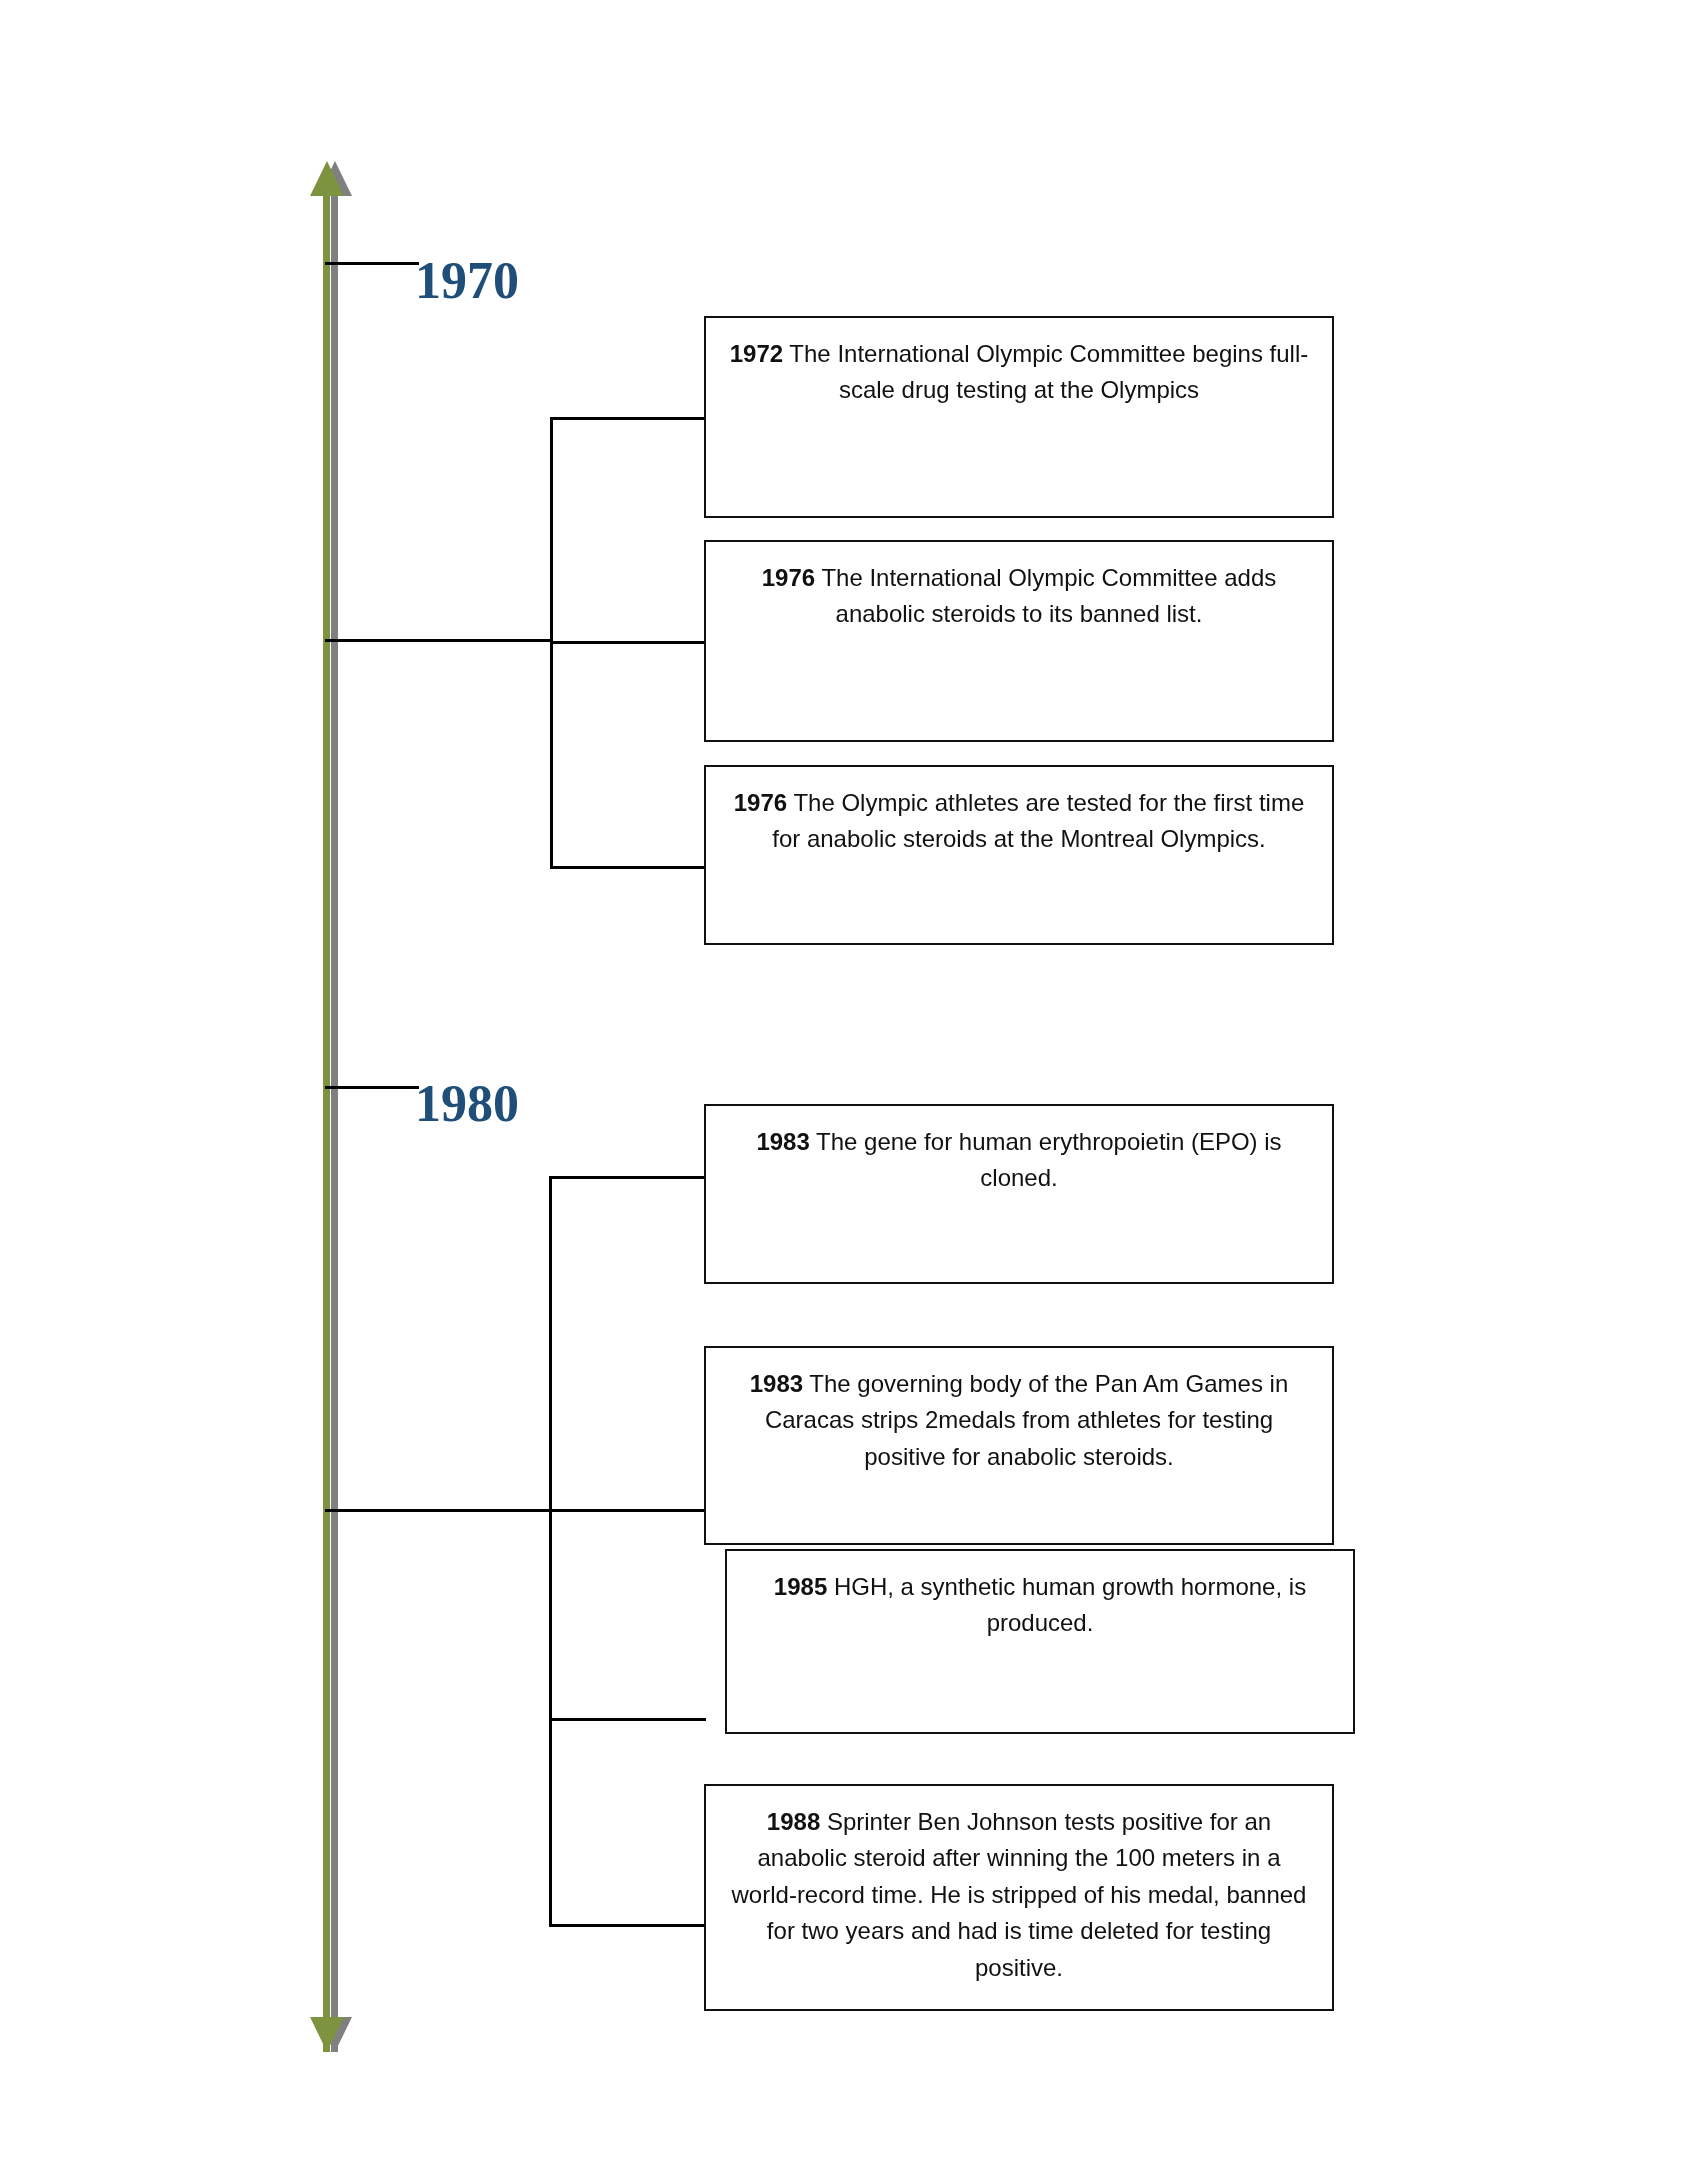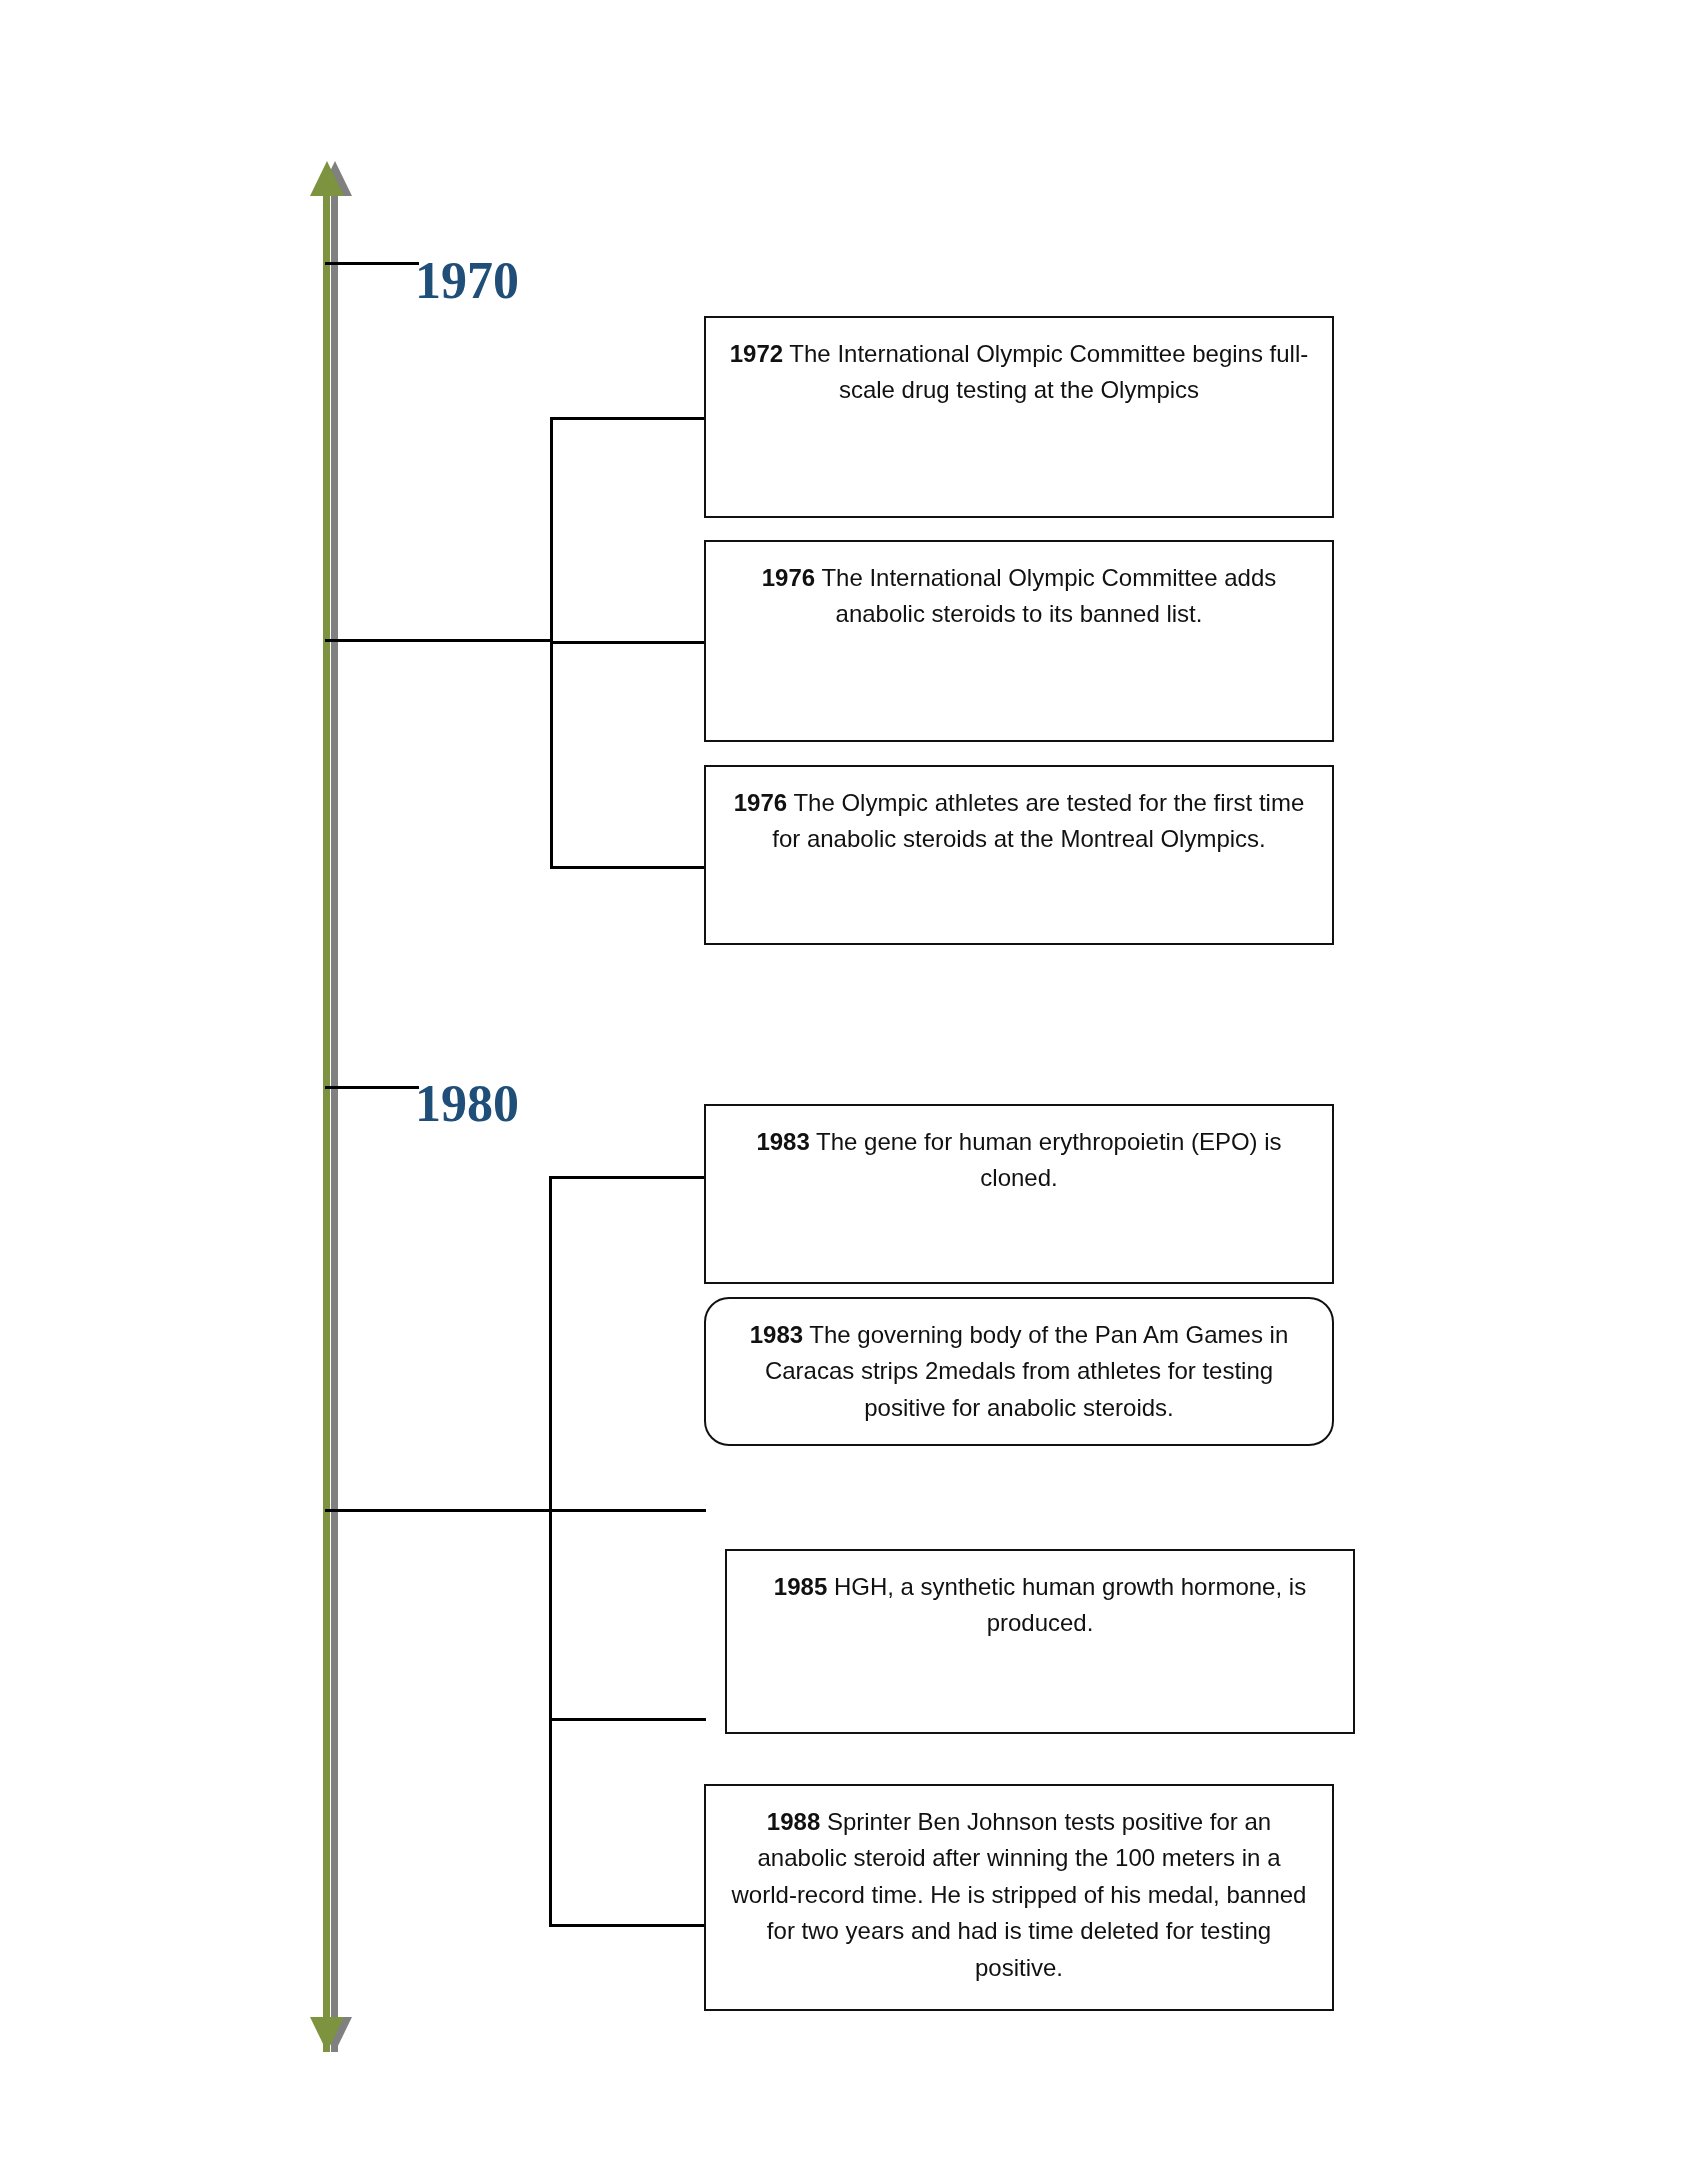--- a/index.html
+++ b/index.html
@@ -160,21 +160,21 @@
   <div class="conn-v" style="left:549px; top:1176px; height:748px;"></div>
   <div class="conn-h" style="left:549px; top:1176px; width:157px;"></div>
   <div class="conn-h" style="left:549px; top:1509px; width:157px;"></div>
   <div class="conn-h" style="left:549px; top:1718px; width:157px;"></div>
   <div class="conn-h" style="left:549px; top:1924px; width:157px;"></div>
 
   <div class="event-box" style="top:1104px; height:180px;">
     <span class="event-text"><span class="yr">1983</span> <span>The gene for human erythropoietin (EPO) is cloned.</span></span>
   </div>
 
-  <div class="event-box" style="top:1297px; height:149px;border-radius:25px;">
+  <div class="event-box" style="top:1346px; height:199px;">
     <span class="event-text"><span class="yr">1983</span> <span>The governing body of the Pan Am Games in Caracas strips 2medals from athletes for testing positive for anabolic steroids.</span></span>
   </div>
 
   <div class="event-box" style="top:1549px; height:185px;margin-left:21px;">
     <span class="event-text"><span class="yr">1985</span> <span>HGH, a synthetic human growth hormone, is produced.</span></span>
   </div>
 
   <div class="event-box" style="top:1784px; height:227px;">
     <span class="event-text"><span class="yr">1988</span> <span>Sprinter Ben Johnson tests positive for an anabolic steroid after winning the 100 meters in a world-record time. He is stripped of his medal, banned for two years and had is time deleted for testing positive.</span></span>
   </div>

